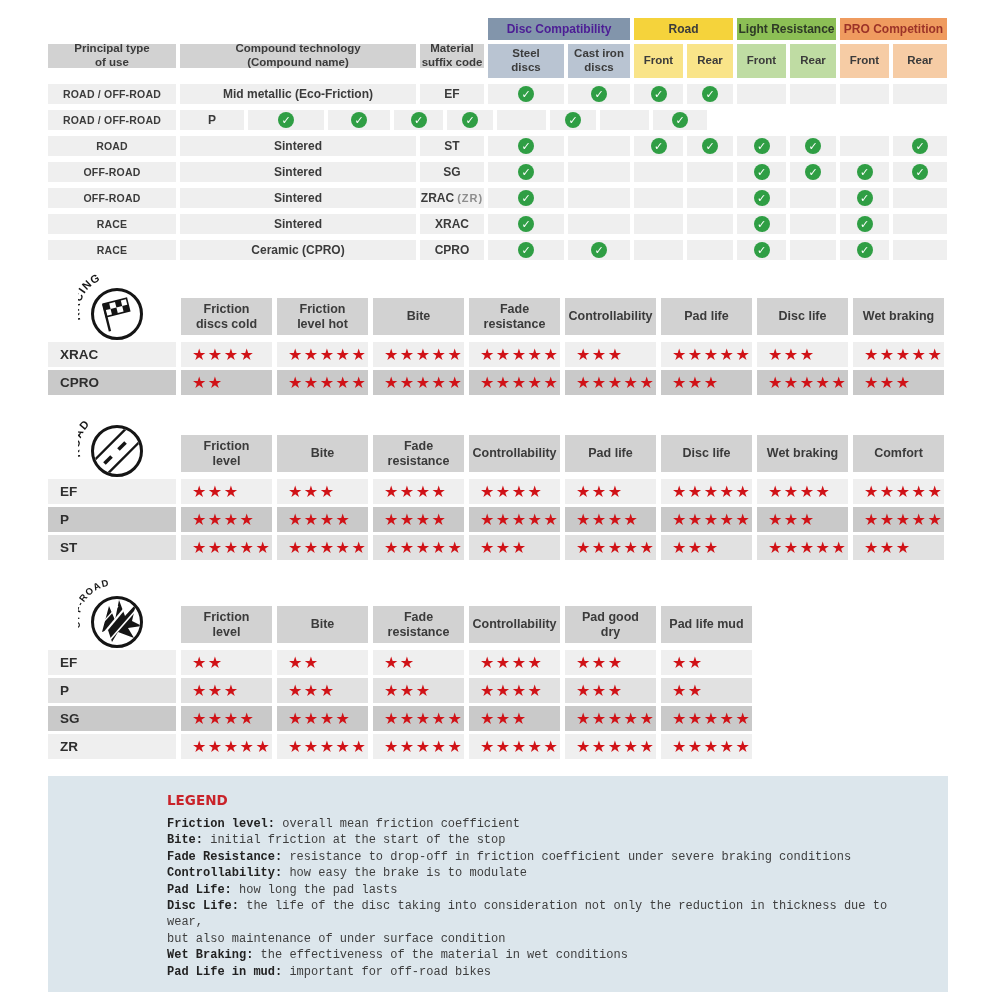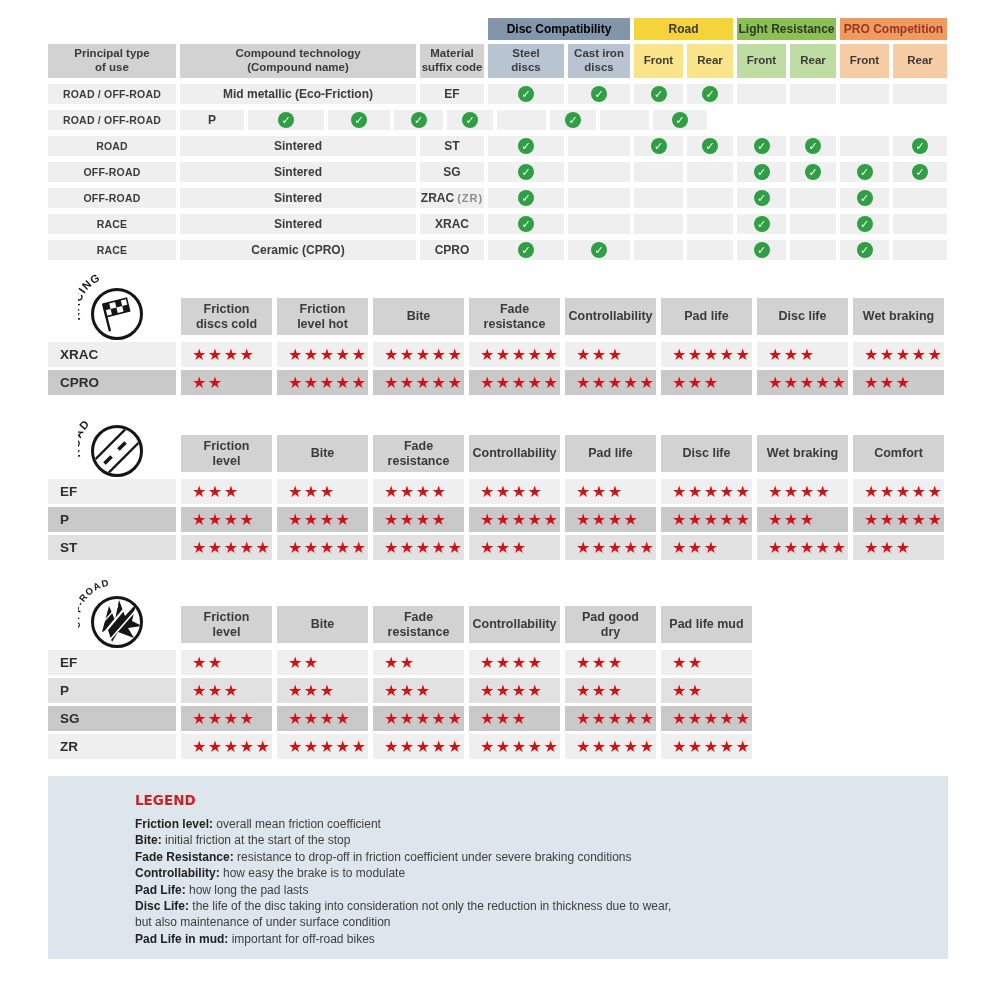--- a/index.html
+++ b/index.html
@@ -4,21 +4,21 @@
 <style>
   html,body{margin:0;padding:0;background:#fff;}
   body{width:1000px;height:1000px;overflow:hidden;font-family:"Liberation Sans",sans-serif;}
   .page{padding:18px 0 0 48px;width:900px;}
   
   .frow{display:flex;gap:4px;margin-bottom:6px;}
   .grouprow{margin-bottom:4px;}
   .cell{box-sizing:border-box;flex:0 0 auto;display:flex;align-items:center;justify-content:center;}
   .gcell{height:22px;font-size:12px;font-weight:bold;}
   .spacer{background:transparent;}
-  .chead{height:34px;background:var(--hdr);font-size:11.5px;font-weight:bold;color:var(--text);
+  .chead{height:24px;background:var(--hdr);font-size:11.5px;font-weight:bold;color:var(--text);
          text-align:center;white-space:pre-line;line-height:1.2;}
   .subhead{height:34px;font-size:11.5px;font-weight:bold;color:var(--text);text-align:center;white-space:pre-line;line-height:1.2;}
   .dcell{height:20px;background:var(--light);font-size:12px;font-weight:bold;color:var(--text);}
   .use{font-size:10.5px;letter-spacing:.2px;}
   .suffix{color:#8d8d8d;margin-left:3px;letter-spacing:1px;font-size:11px;}
   .check{width:16px;height:16px;border-radius:50%;background:var(--check);color:#fff;
          font-size:11px;font-weight:bold;display:flex;align-items:center;justify-content:center;
          font-family:"DejaVu Sans",sans-serif;}
   
   .section{position:relative;}
@@ -34,34 +34,34 @@
          color:var(--text);display:flex;align-items:center;justify-content:center;text-align:center;
          line-height:1.15;box-sizing:border-box;padding:0 8px;}
   .rlabel{width:128px;height:25px;flex:0 0 auto;display:flex;align-items:center;padding-left:12px;
           box-sizing:border-box;font-weight:bold;font-size:13.5px;color:#2e2e2e;}
   .stars{width:91px;height:25px;flex:0 0 auto;display:flex;align-items:center;padding-left:11px;
          box-sizing:border-box;color:var(--star);font-size:16px;letter-spacing:1.5px;
          font-family:"DejaVu Sans",sans-serif;}
   .bg-light{background:var(--light);} .bg-mid{background:var(--mid);} .bg-dark{background:var(--dark);}
   
   .legend{margin-top:17px;width:900px;background:var(--legendbg);box-sizing:border-box;
-          padding:16px 20px 12px 87px;}
+          padding:16px 20px 12px 119px;}
   .legend-title{color:var(--legendred);font-weight:bold;font-size:13.5px;margin-bottom:8px;
                 font-family:"DejaVu Sans",sans-serif;}
-  .legend-line{font-size:12px;line-height:16.4px;color:#3e3e3e;font-family:Liberation Sans, sans-serif;}
+  .legend-line{font-size:12px;line-height:16.4px;color:#3e3e3e;font-family:Liberation Mono, monospace;}
   .legend-line b{color:#222;}
 </style>
 </head>
 <body>
 
 <div class="page">
   <div id="compat">
       <div class="frow grouprow">
         <div class="cell spacer" style="width: 436px;"></div>
-        <div class="cell gcell" style="width: 142px; background: rgb(130, 149, 171); color: #000000;">Disc Compatibility</div>
+        <div class="cell gcell" style="width: 142px; background: rgb(130, 149, 171); color: #4c1d95;">Disc Compatibility</div>
         <div class="cell gcell" style="width: 99px; background: rgb(245, 211, 59); color: rgb(59, 59, 59);">Road</div>
         <div class="cell gcell" style="width: 99px; background: rgb(140, 191, 85); color: rgb(46, 58, 38);">Light Resistance</div>
         <div class="cell gcell" style="width: 107px; background: rgb(239, 155, 95); color: rgb(156, 51, 40);">PRO Competition</div>
       </div>
       <div class="frow">
         <div class="cell chead" style="width: 128px;">Principal type
 of use</div>
         <div class="cell chead" style="width: 236px;">Compound technology
 (Compound name)</div>
         <div class="cell chead" style="width: 64px;">Material
@@ -413,16 +413,17 @@
   <div class="legend">
     <div class="legend-title">LEGEND</div>
     <div id="legend-items">
         <div class="legend-line"><b>Friction level:</b> overall mean friction coefficient</div>
         <div class="legend-line"><b>Bite:</b> initial friction at the start of the stop</div>
         <div class="legend-line"><b>Fade Resistance:</b> resistance to drop-off in friction coefficient under severe braking conditions</div>
         <div class="legend-line"><b>Controllability:</b> how easy the brake is to modulate</div>
         <div class="legend-line"><b>Pad Life:</b> how long the pad lasts</div>
         <div class="legend-line"><b>Disc Life:</b> the life of the disc taking into consideration not only the reduction in thickness due to wear,</div>
         <div class="legend-line">but also maintenance of under surface condition</div>
+        <div class="legend-line"><b>Wet Braking:</b> the effectiveness of the material in wet conditions</div>
         <div class="legend-line"><b>Pad Life in mud:</b> important for off-road bikes</div>
       </div>
   </div>
 </div>
 
 </body></html>

